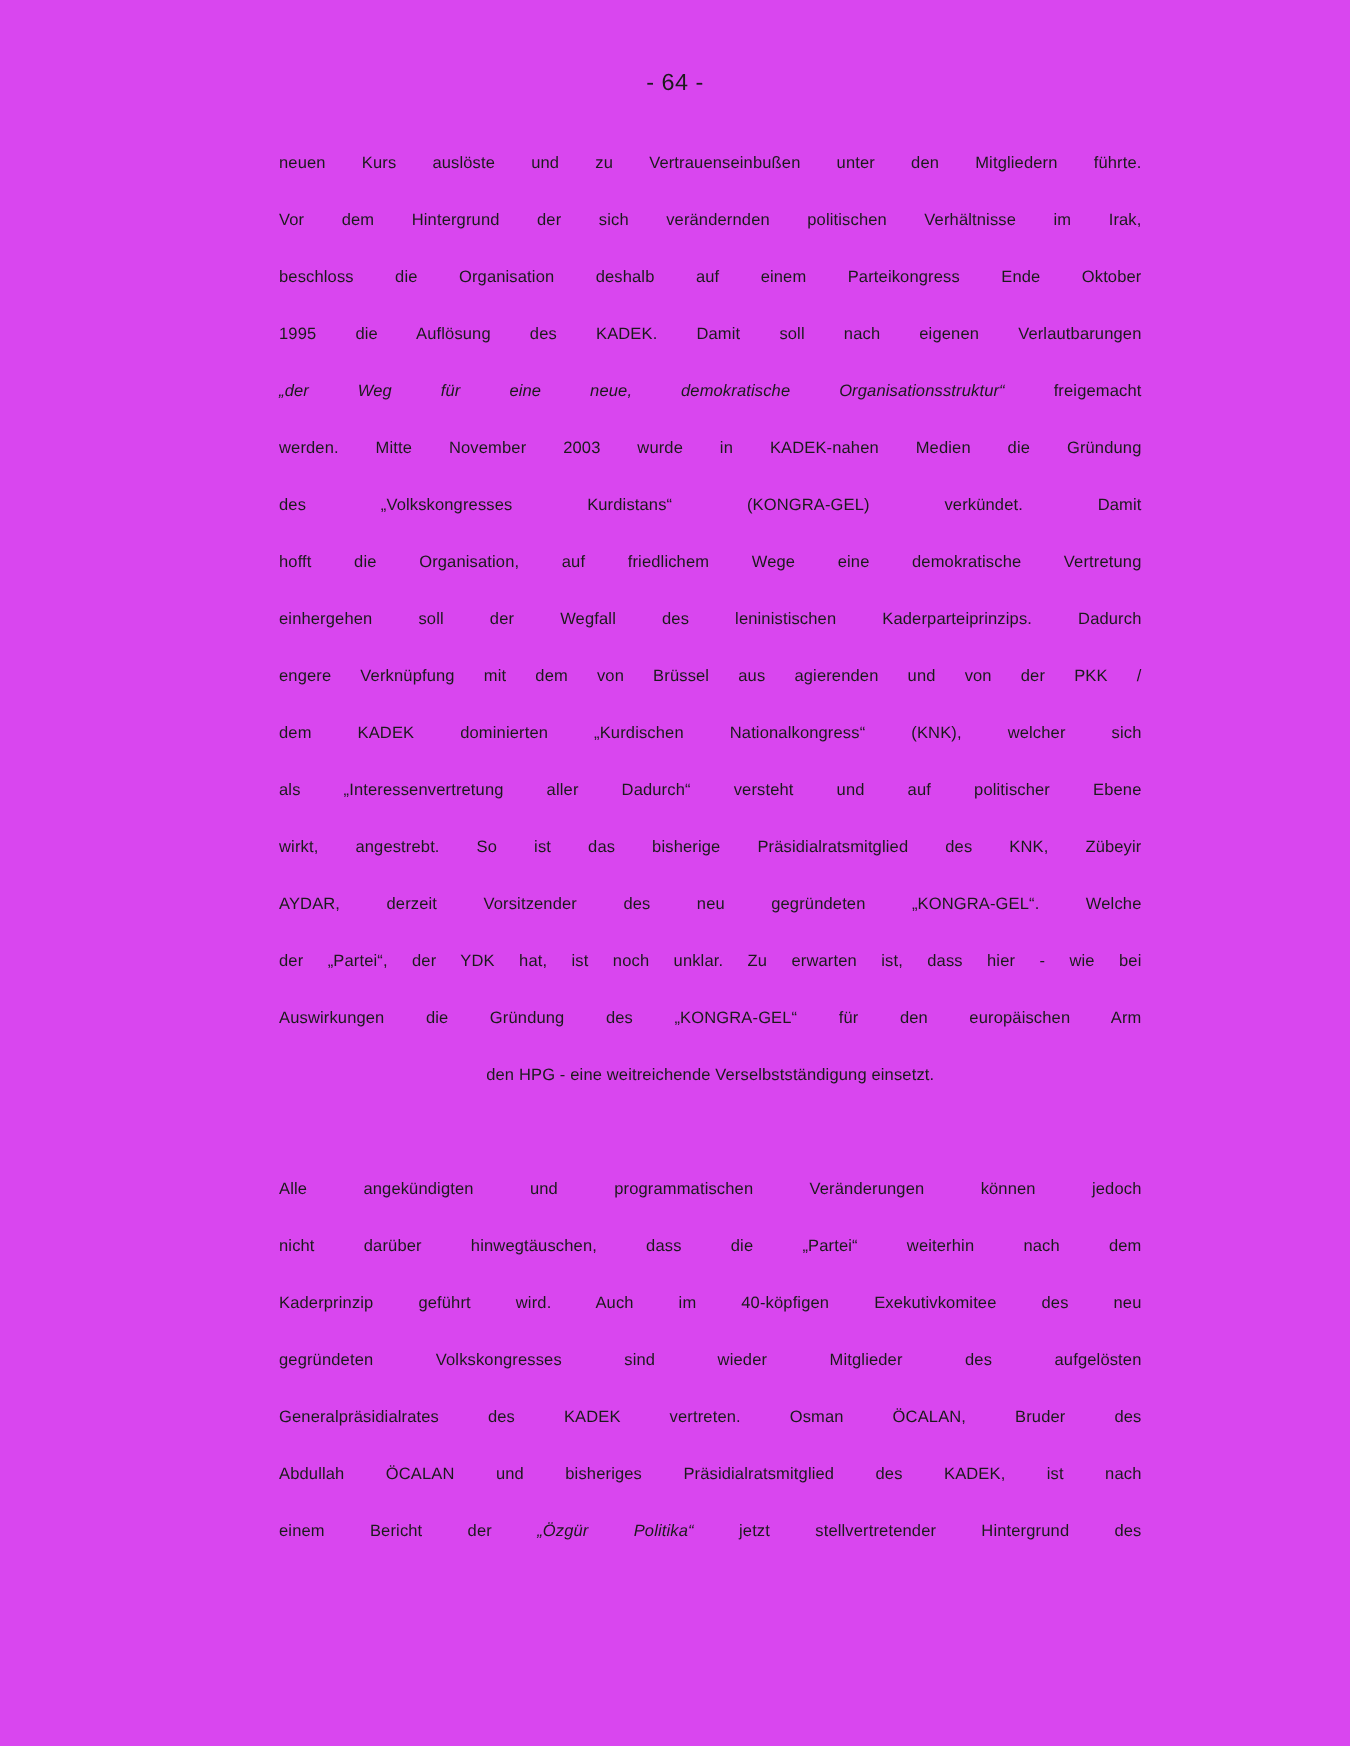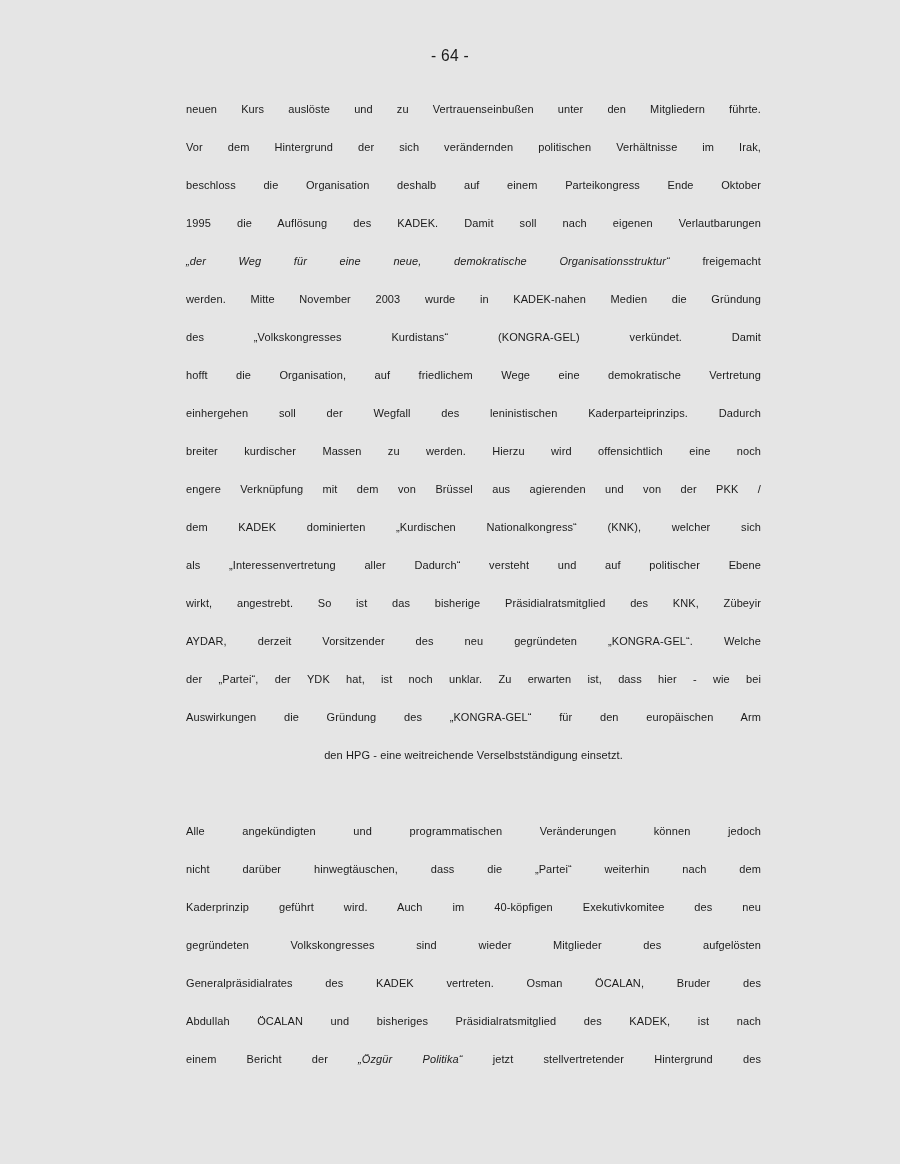--- a/index.html
+++ b/index.html
@@ -4,21 +4,21 @@
 <style>
   html, body {
     margin: 0;
     padding: 0;
     background: #ffffff;
   }
   .page {
     position: relative;
     width: 900px;
     height: 1164px;
-    background: #e5e5e5;
+    background: #d946ef;
     overflow: hidden;
     font-family: "Liberation Sans", "DejaVu Sans", sans-serif;
     color: #1b1b1b;
   }
   .page-header {
     position: absolute;
     top: 46px;
     left: 0;
     width: 900px;
     text-align: center;
@@ -63,21 +63,20 @@
       <div class="paragraph">
         <div class="line justified"><span>neuen Kurs auslöste und zu Vertrauenseinbußen unter den Mitgliedern führte.</span></div>
         <div class="line justified"><span>Vor dem Hintergrund der sich verändernden politischen Verhältnisse im Irak,</span></div>
         <div class="line justified"><span>beschloss die Organisation deshalb auf einem Parteikongress Ende Oktober</span></div>
         <div class="line justified"><span>1995 die Auflösung des KADEK. Damit soll nach eigenen Verlautbarungen</span></div>
         <div class="line justified"><span class="italic">„der Weg für eine neue, demokratische Organisationsstruktur“</span><span> freigemacht</span></div>
         <div class="line justified"><span>werden. Mitte November 2003 wurde in KADEK-nahen Medien die Gründung</span></div>
         <div class="line justified"><span>des „Volkskongresses Kurdistans“ (KONGRA-GEL) verkündet. Damit</span></div>
         <div class="line justified"><span>hofft die Organisation, auf friedlichem Wege eine demokratische Vertretung</span></div>
         <div class="line justified"><span>einhergehen soll der Wegfall des leninistischen Kaderparteiprinzips. Dadurch</span></div>
-        <div class="line justified"><span>breiter kurdischer Massen zu werden. Hierzu wird offensichtlich eine noch</span></div>
         <div class="line justified"><span>engere Verknüpfung mit dem von Brüssel aus agierenden und von der PKK /</span></div>
         <div class="line justified"><span>dem KADEK dominierten „Kurdischen Nationalkongress“ (KNK), welcher sich</span></div>
         <div class="line justified"><span>als „Interessenvertretung aller Dadurch“ versteht und auf politischer Ebene</span></div>
         <div class="line justified"><span>wirkt, angestrebt. So ist das bisherige Präsidialratsmitglied des KNK, Zübeyir</span></div>
         <div class="line justified"><span>AYDAR, derzeit Vorsitzender des neu gegründeten „KONGRA-GEL“. Welche</span></div>
         <div class="line justified"><span>der „Partei“, der YDK hat, ist noch unklar. Zu erwarten ist, dass hier - wie bei</span></div>
         <div class="line justified"><span>Auswirkungen die Gründung des „KONGRA-GEL“ für den europäischen Arm</span></div>
         <div class="line left"><span>den HPG - eine weitreichende Verselbstständigung einsetzt.</span></div>
       </div>
       <div class="paragraph">

